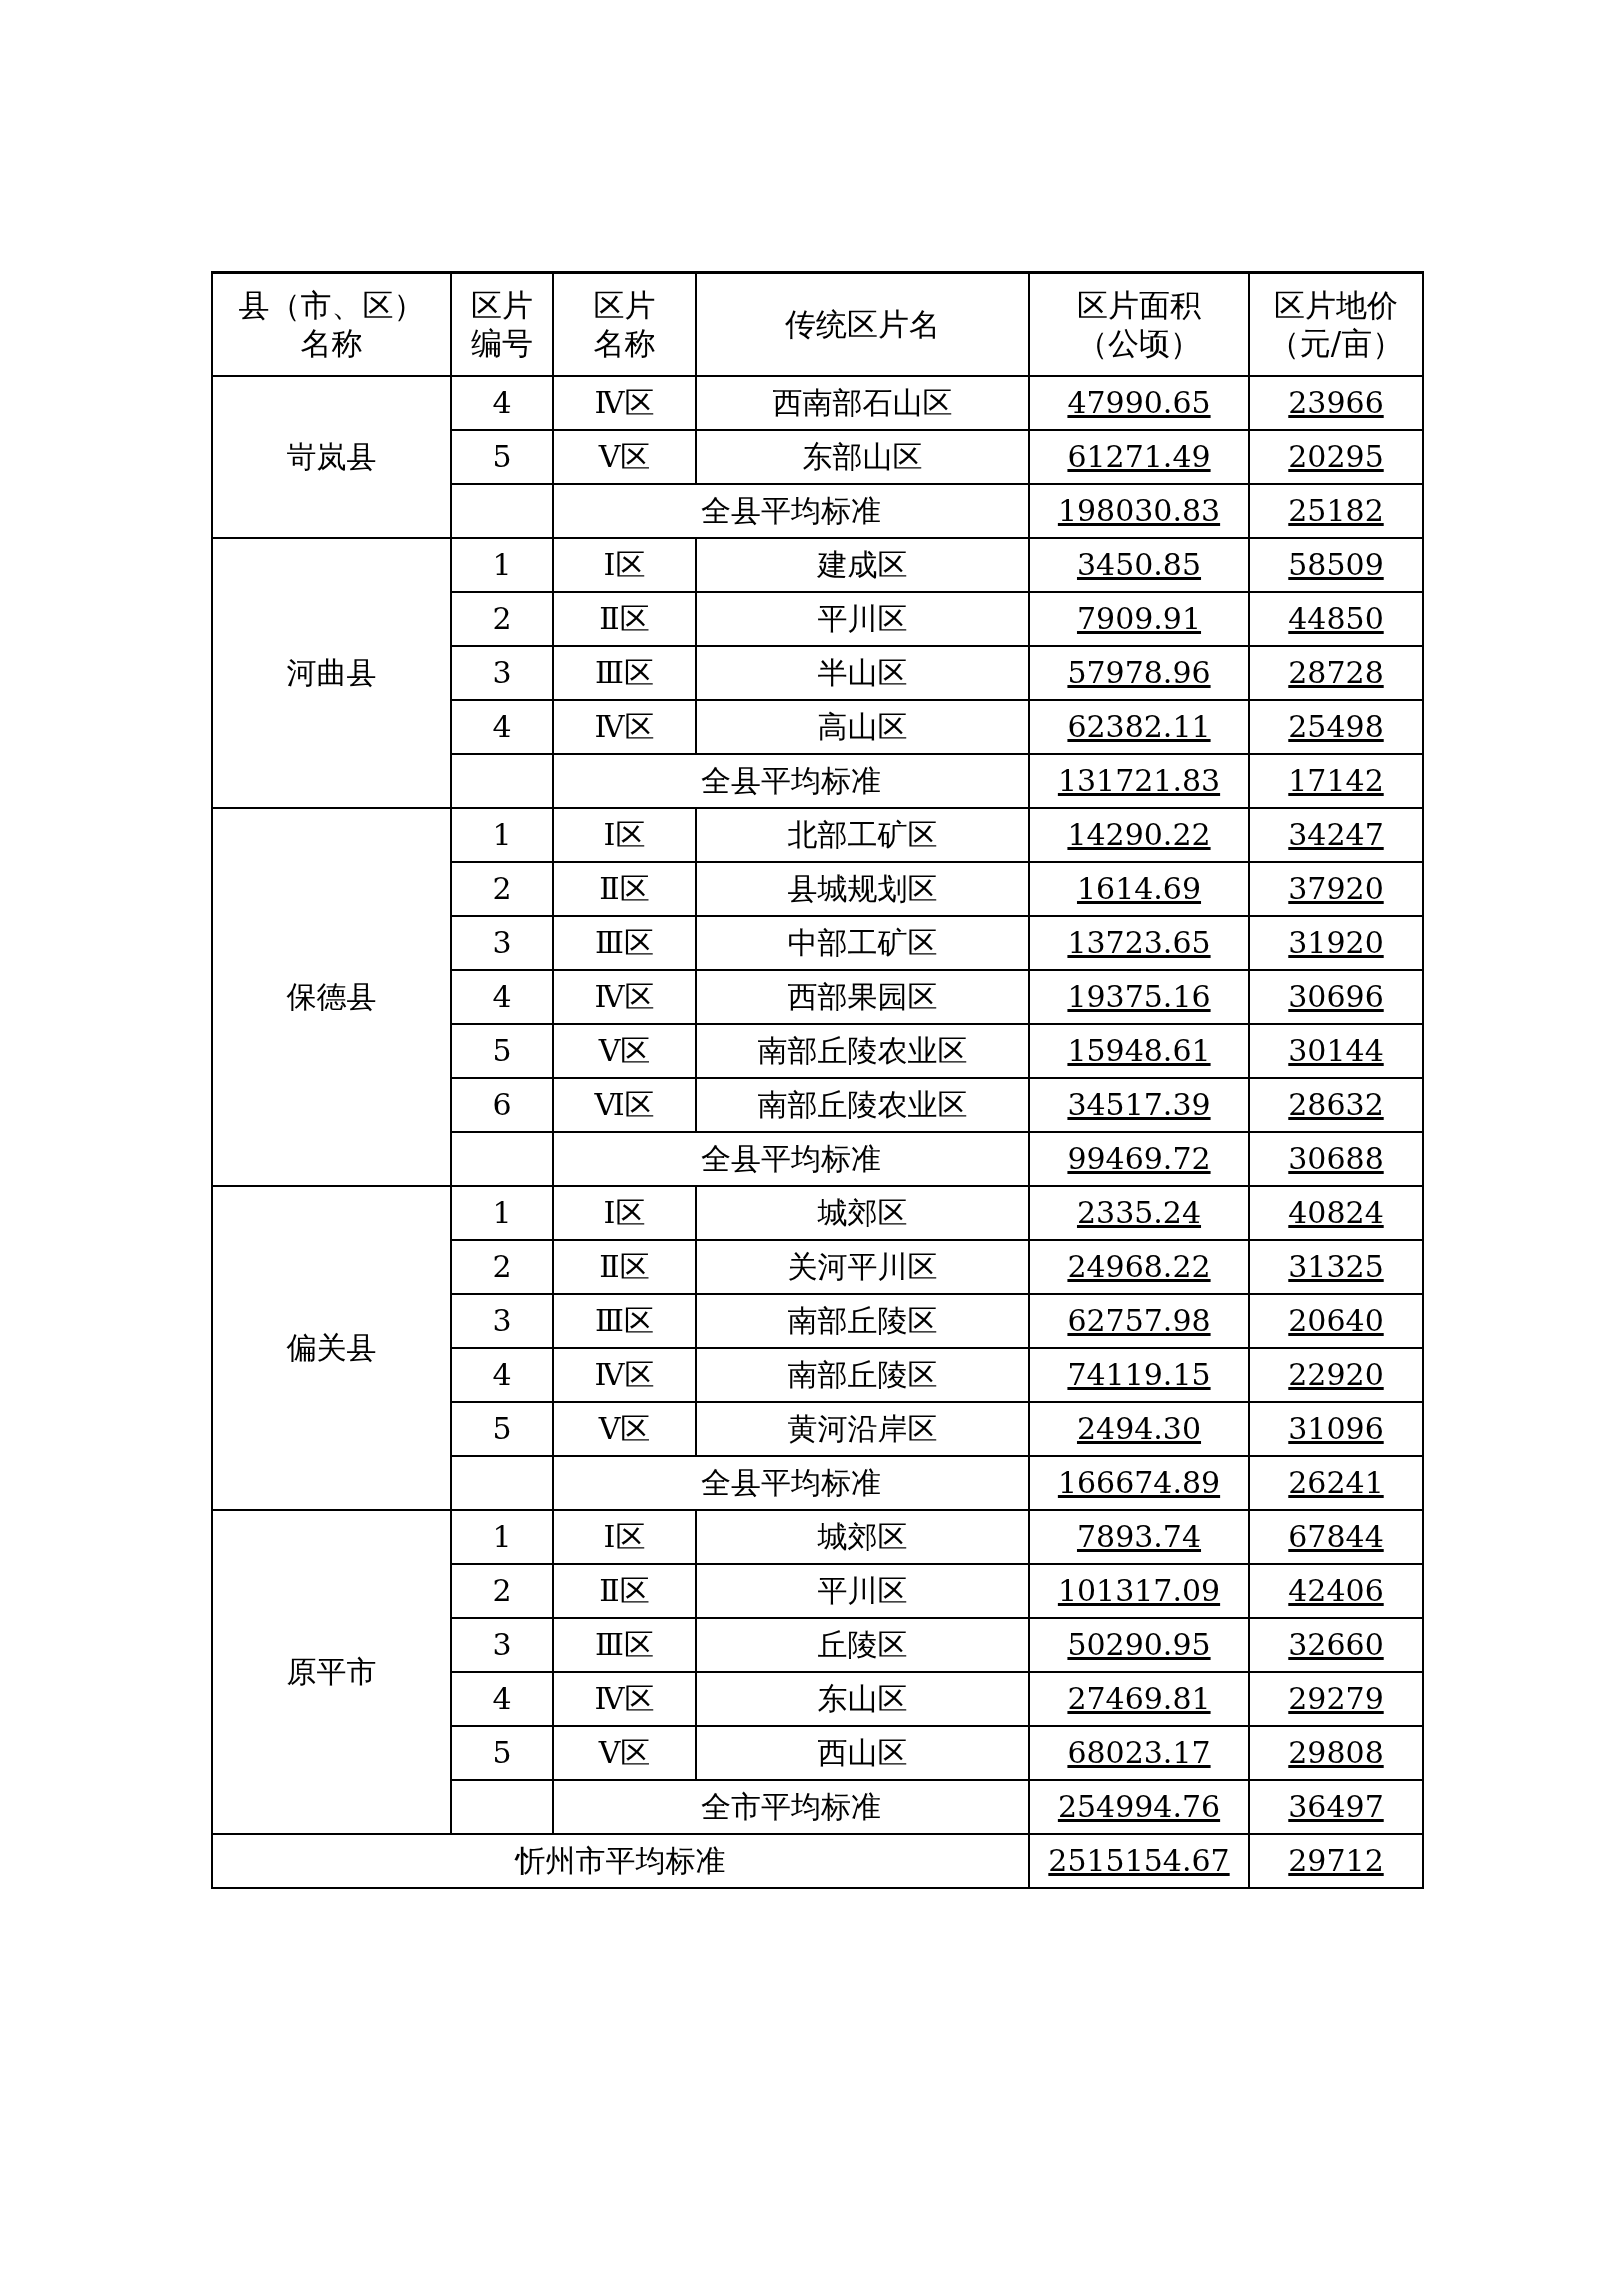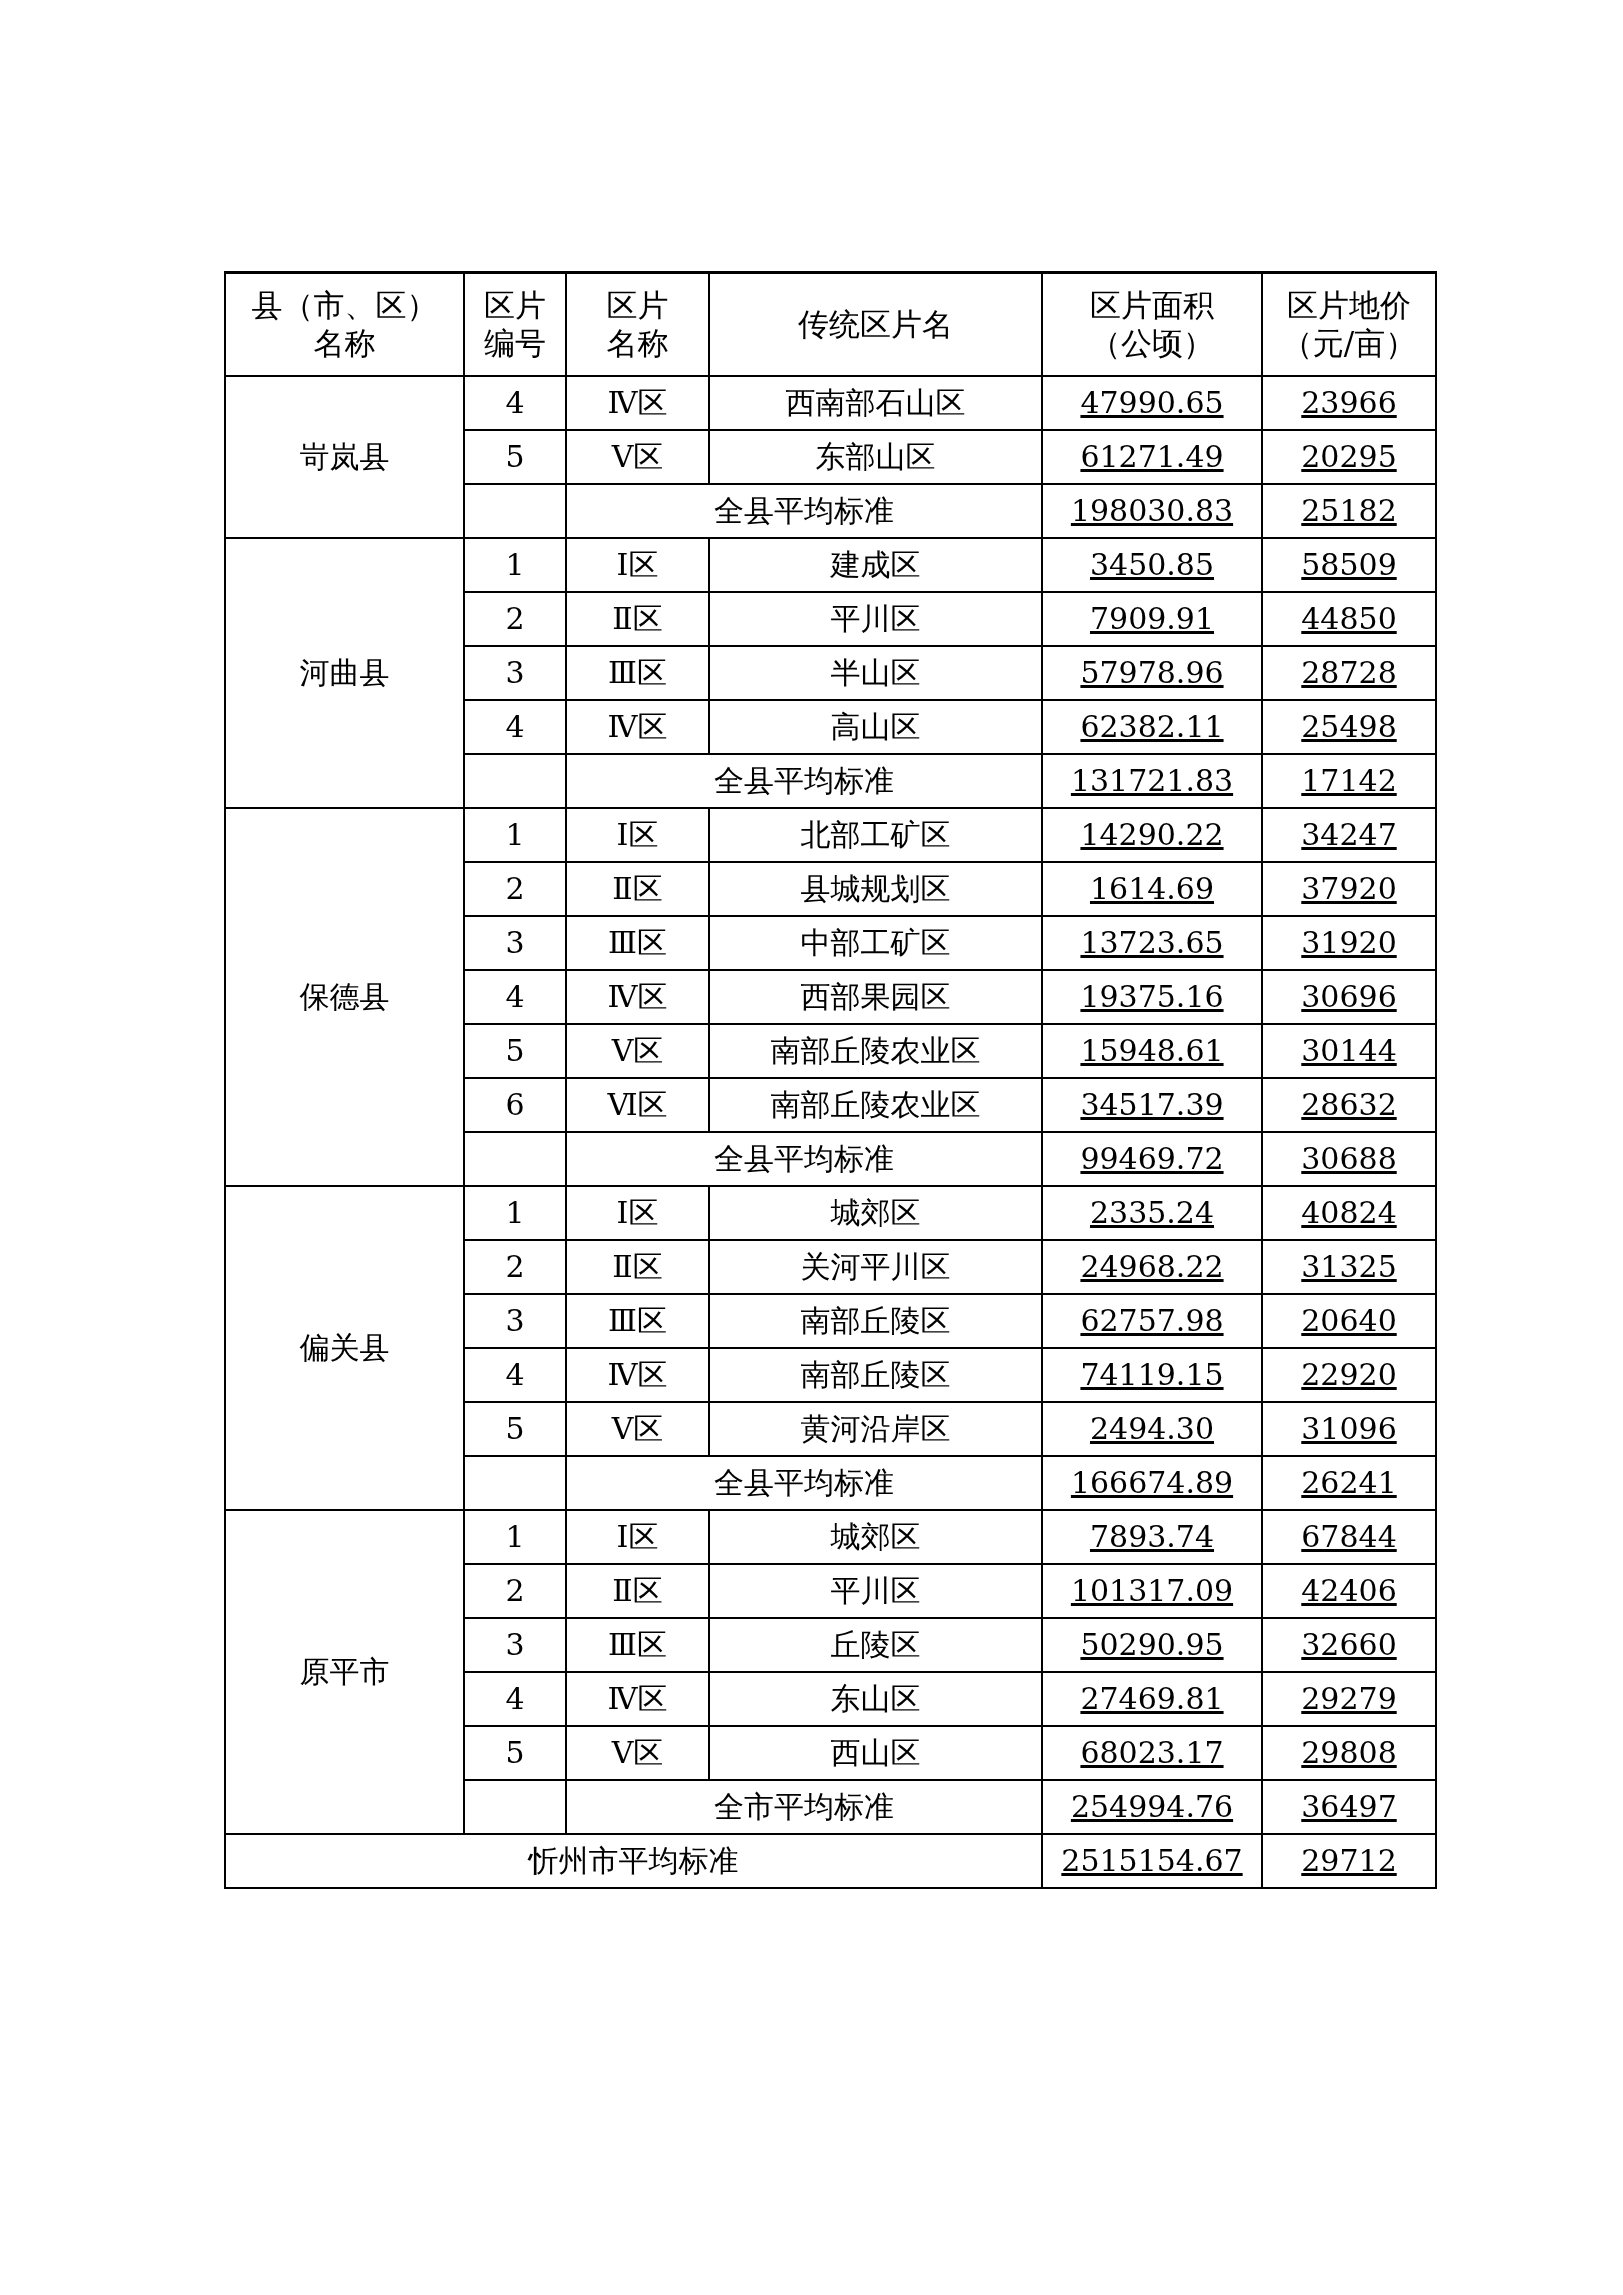--- a/index.html
+++ b/index.html
@@ -1,18 +1,18 @@
 <!DOCTYPE html>
 <html style="font-size:8.2px"><head>
 <meta charset="utf-8">
 <style>
   html, body { margin: 0; padding: 0; background: #ffffff; }
   body { width: 1623px; height: 2295px; position: relative; font-family: "DejaVu Serif", "Liberation Serif", serif; color: #000; }
   table.landtable {
-    position: absolute; left: 224px; top: 271px;
+    position: absolute; left: 211px; top: 271px;
     border-collapse: collapse; table-layout: fixed;
     width: 1212px;
   }
   table.landtable td, table.landtable th {
     border: 2.6px solid #000;
     padding: 0;
     font-size: 30px;
     font-weight: normal;
     text-align: center;
     vertical-align: middle;

